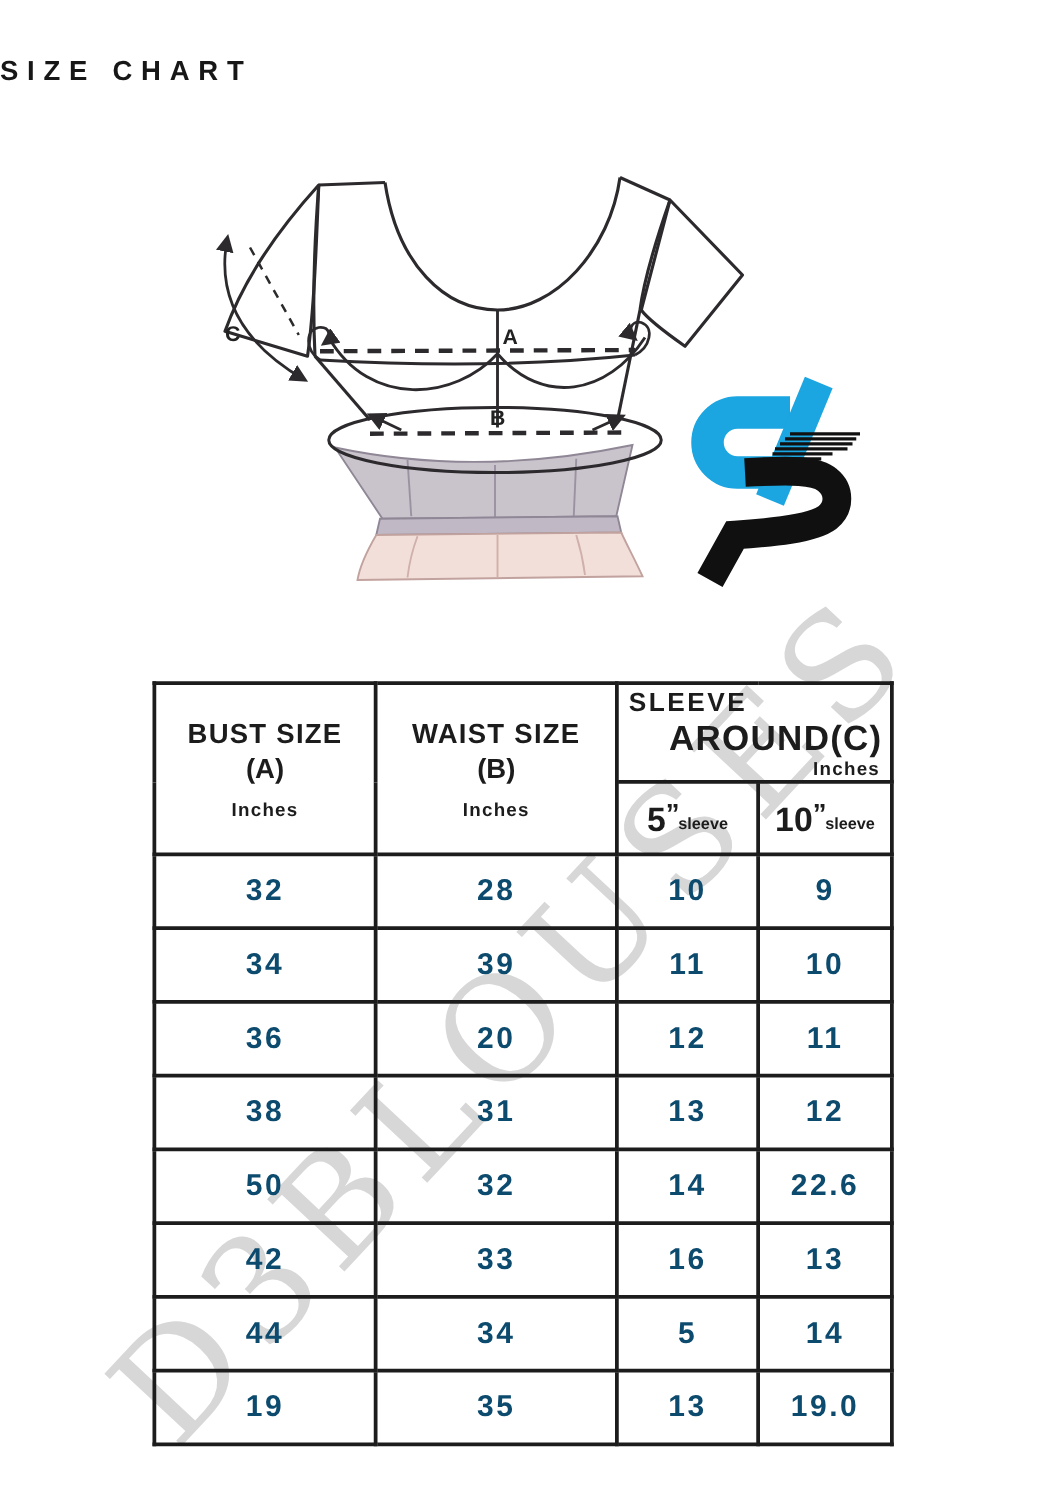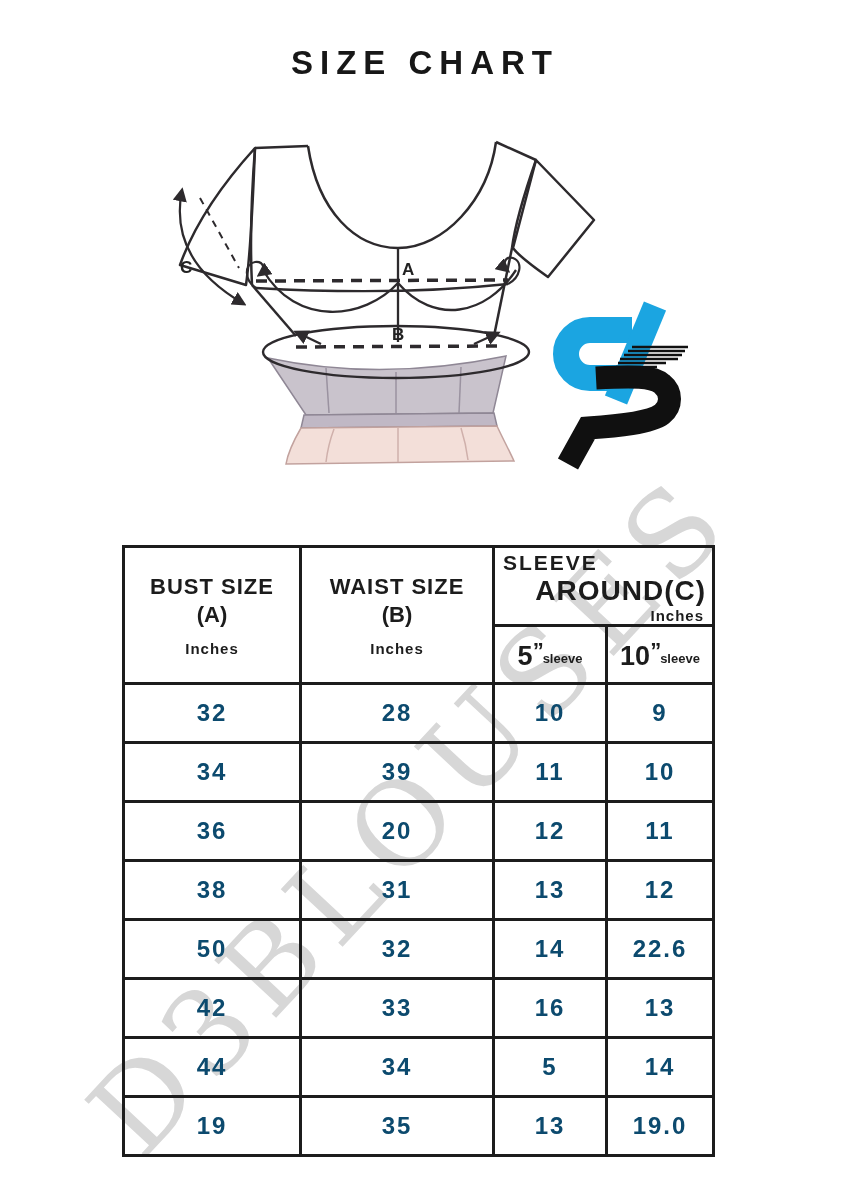--- a/index.html
+++ b/index.html
@@ -1,22 +1,22 @@
 <!DOCTYPE html>
 <html><head>
 <meta charset="utf-8">
 <style>
   html,body{margin:0;padding:0;background:#ffffff;}
   .canvas{
     position:relative;width:850px;height:1191px;background:#ffffff;
     font-family:"Liberation Sans",sans-serif;color:#1c1c1c;overflow:hidden;
   }
   .page-title{
-    position:absolute;top:44px;left:0;width:100%;text-align:center;
-    font-size:33px;font-weight:bold;letter-spacing:7px;color:#171717;
+    position:absolute;top:44px;left:0;width:100%;
+    font-size:22px;font-weight:bold;letter-spacing:7px;color:#171717;
   }
   .blouse-svg{position:absolute;left:156px;top:120px;}
   .logo-svg{position:absolute;left:538px;top:292px;}
   .watermark{
     position:absolute;left:410px;top:815px;z-index:0;white-space:nowrap;
     transform:translate(-50%,-50%) rotate(-47deg);
     font-family:"DejaVu Serif",serif;font-size:116px;letter-spacing:12px;
     color:#d7d7d7;
   }
   table.size-table{

